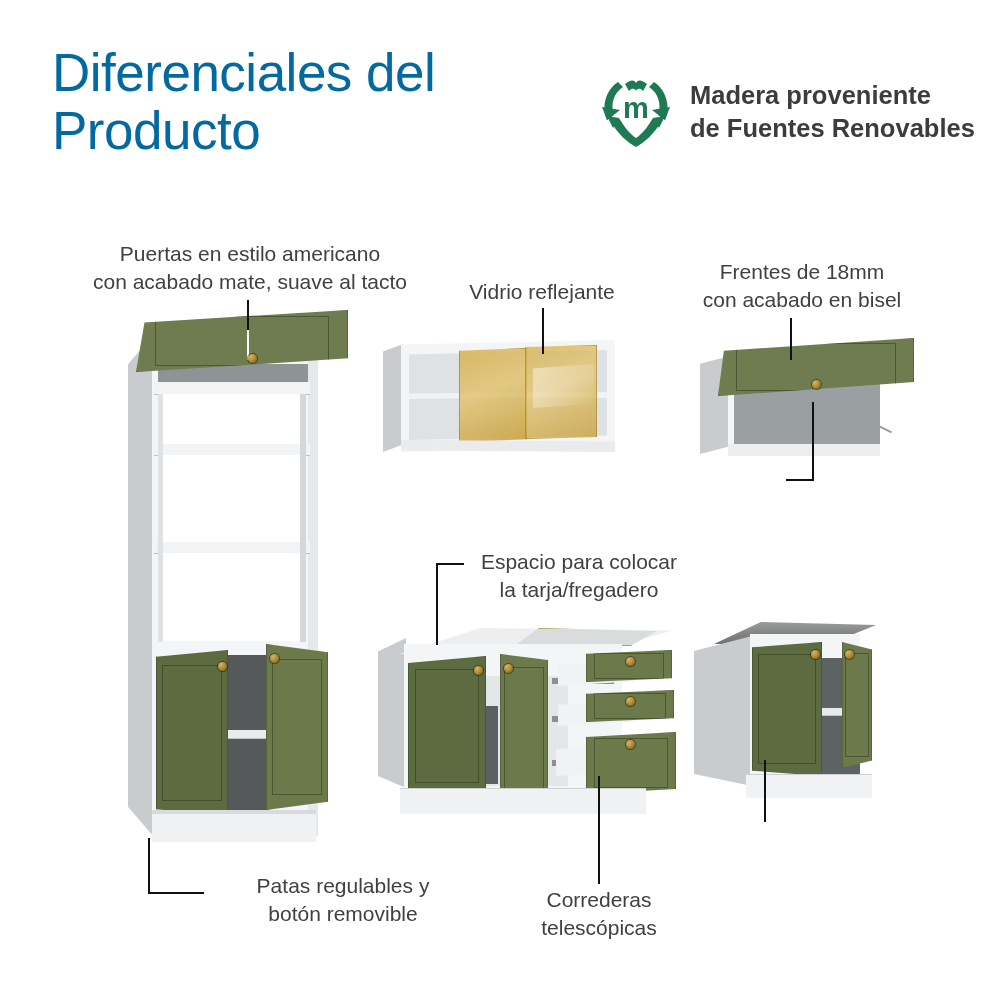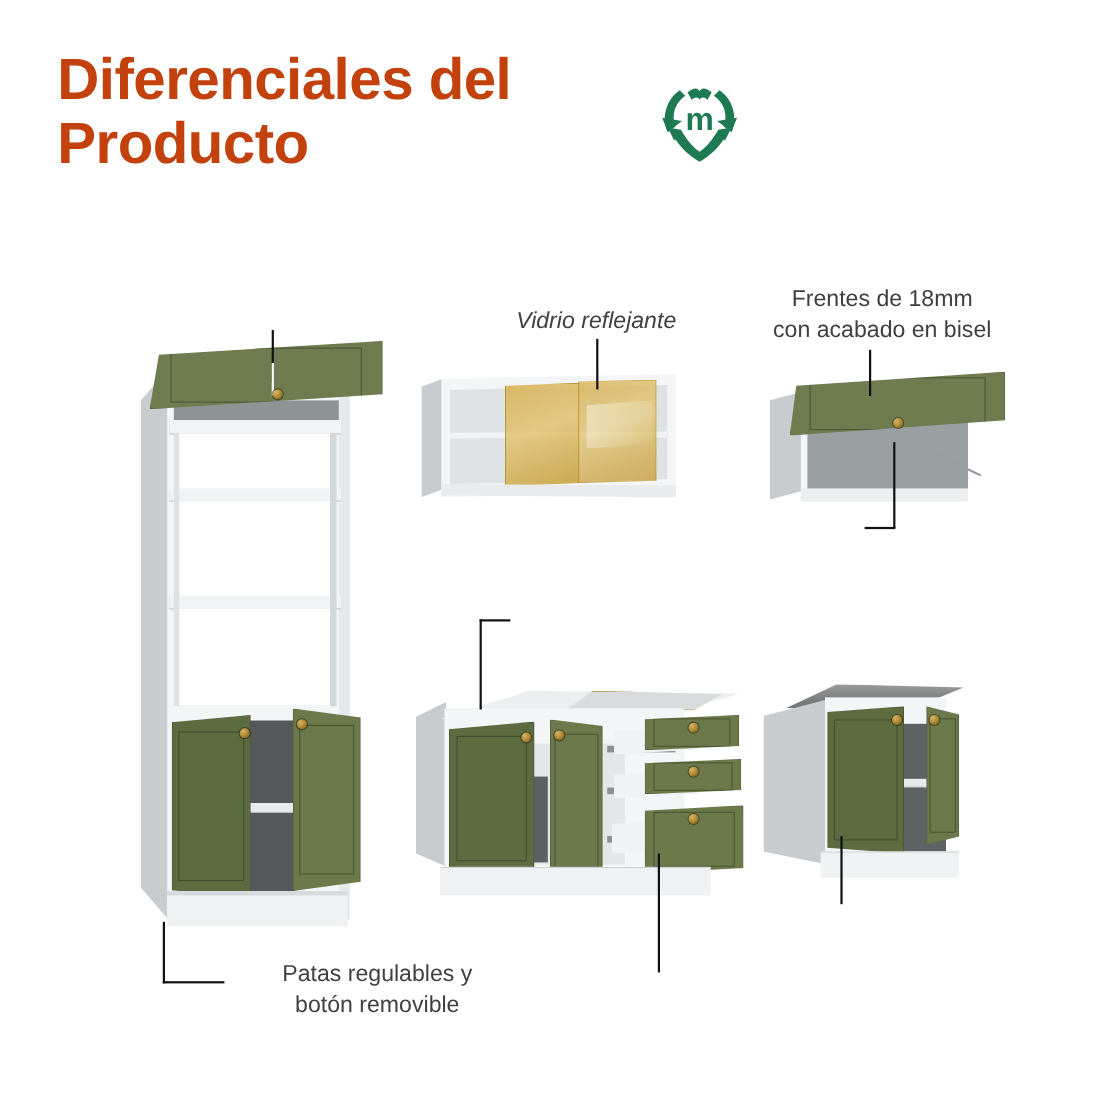--- a/index.html
+++ b/index.html
@@ -23,23 +23,23 @@
   }
 
   
   #page-title {
     position: absolute;
     left: 52px;
     top: 44px;
     width: 520px;
     font-size: 53px;
     line-height: 1.09;
-    font-weight: 700;
+    font-weight: 400;
     letter-spacing: -0.5px;
-    color: #c2410c;
+    color: #0369a1;
     white-space: pre-line;
   }
   #eco-badge {
     position: absolute;
     left: 598px;
     top: 62px;
     width: 380px;
     height: 100px;
     display: flex;
     align-items: center;
@@ -139,20 +139,22 @@
 
           <path d="M13 52 C20 64 29 72 38 77 C47 72 56 64 63 52 l-8 -4 C49 58 44 64 38 68 C32 64 27 58 21 48 Z"></path>
           <path d="M21 48 l-12 -2 l6 12 Z"></path>
           <path d="M55 48 l12 -2 l-6 12 Z"></path>
 
           <path d="M27 14 C32 10 36 9 38 13 C40 9 44 10 49 14 l-4 7 C42 17 38 19 38 21 C38 19 34 17 31 21 Z"></path>
         </g>
         <text x="38" y="48" text-anchor="middle" font-family="'Liberation Sans', sans-serif" font-size="29" font-weight="700" fill="#1e7a52">m</text>
       </svg>
     </span>
+    <span class="badge-text">Madera proveniente
+de Fuentes Renovables</span>
   </div>
 
   <div class="piece" style="left:128px; top:312px; width:222px; height:545px;">
 
     <div class="panel white-side" style="left:0px; top:22px; width:26px; height:503px;
                 clip-path: polygon(0 6%, 100% 0, 100% 100%, 0 94%);"></div>
 
     <div class="panel white-face" style="left:24px; top:18px; width:158px; height:512px;"></div>
 
     <div class="panel white-top" style="left:180px; top:24px; width:10px; height:500px;"></div>
@@ -305,38 +307,44 @@
                 clip-path: polygon(0 4%, 100% 0, 100% 100%, 0 96%);"></div>
     <div class="knob" style="left:117px; top:32px;"></div>
 
     <div class="door" style="left:148px; top:24px; width:30px; height:126px;
                 clip-path: polygon(0 0, 100% 6%, 100% 94%, 0 100%);"></div>
     <div class="knob" style="left:151px; top:32px;"></div>
 
     <div class="plinth" style="left:52px; top:156px; width:126px; height:24px; background:#f0f2f3;"></div>
   </div>
 
+  <div class="callout" style="left:62px; top:240px; width:376px;">Puertas en estilo americano
+con acabado mate, suave al tacto</div>
   <div class="leader v" style="left:247px; top:300px; height:48px;"></div>
   <div class="leader v white" style="left:247px; top:330px; height:30px;"></div>
 
-  <div class="callout" style="left:430px; top:278px; width:224px;font-style:italic;">Vidrio reflejante</div>
+  <div class="callout" style="left:430px; top:278px; width:224px;">Vidrio reflejante</div>
   <div class="leader v" style="left:542px; top:308px; height:46px;"></div>
 
   <div class="callout" style="left:668px; top:258px; width:268px;">Frentes de 18mm
 con acabado en bisel</div>
   <div class="leader v" style="left:790px; top:318px; height:42px;"></div>
 
   <div class="leader v" style="left:812px; top:402px; height:78px;"></div>
   <div class="leader h" style="left:786px; top:479px; width:28px;"></div>
 
+  <div class="callout" style="left:462px; top:548px; width:234px;">Espacio para colocar
+la tarja/fregadero</div>
   <div class="leader h" style="left:436px; top:563px; width:28px;"></div>
   <div class="leader v" style="left:436px; top:563px; height:82px;"></div>
 
   <div class="callout" style="left:206px; top:872px; width:274px;">Patas regulables y
 botón removible</div>
   <div class="leader v" style="left:148px; top:838px; height:56px;"></div>
   <div class="leader h" style="left:148px; top:892px; width:56px;"></div>
 
+  <div class="callout" style="left:506px; top:886px; width:186px;">Correderas
+telescópicas</div>
   <div class="leader v" style="left:598px; top:776px; height:108px;"></div>
 
   <div class="leader v" style="left:764px; top:760px; height:62px;"></div>
 
 </div>
 
 </body></html>

